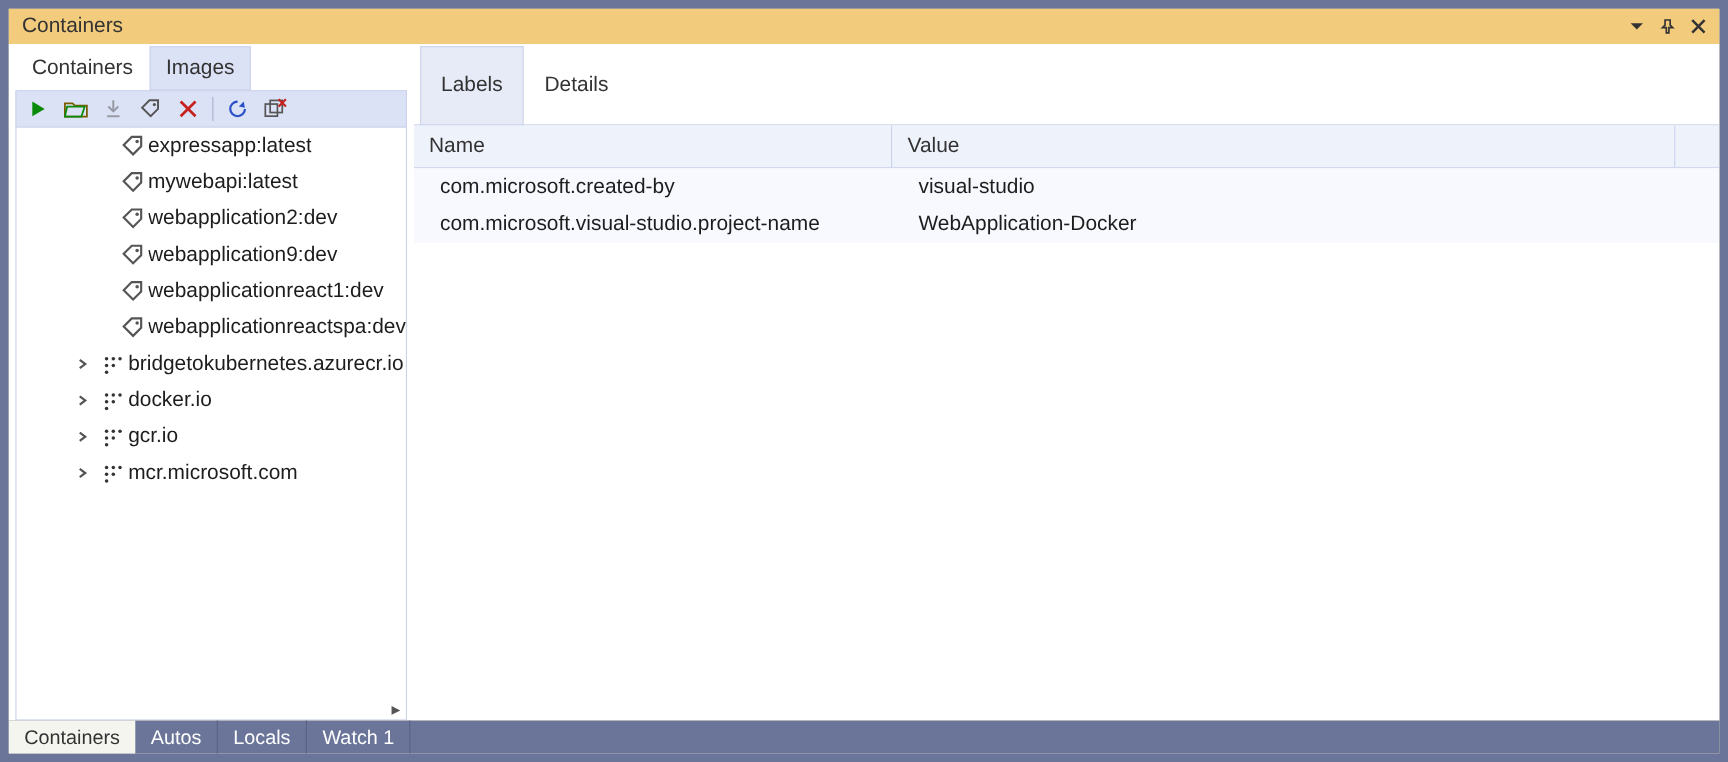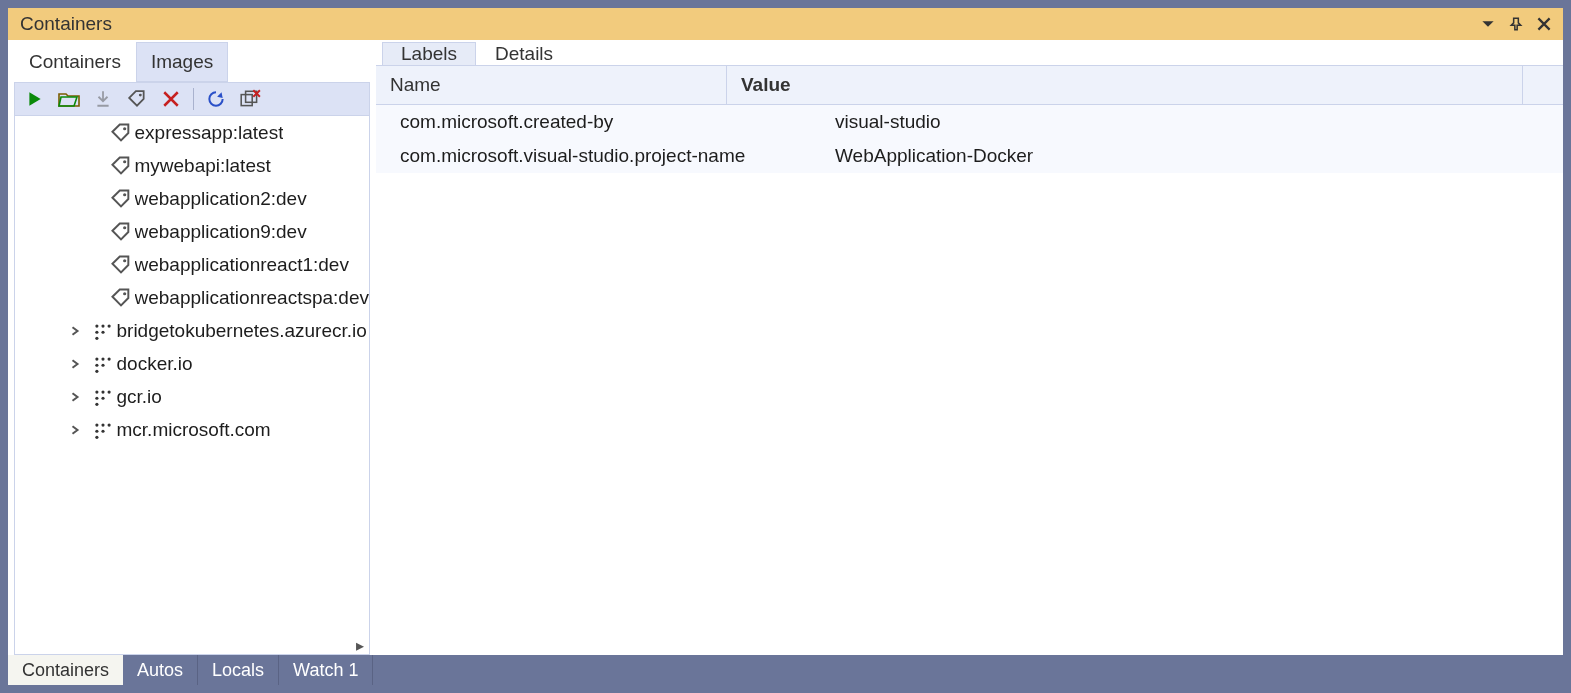--- a/index.html
+++ b/index.html
@@ -151,21 +151,21 @@
     display:flex;
     flex-direction: column;
     overflow:hidden;
   }
   .right-tabs {
     display:flex;
     padding-left:6px;
     padding-top:2px;
   }
   .right-tab {
-    padding: 0 18px;
+    padding: 24px 18px;
     font-size: 19px;
     color: #333;
     cursor: pointer;
     border: 1px solid transparent;
   }
   .right-tab.active {
     background: #e6ebf7;
     border: 1px solid #cbd3ea;
     border-bottom-color: #e6ebf7;
   }
@@ -179,22 +179,22 @@
     display:flex;
     background:#eef2fb;
     border-bottom:1px solid #cbd3ea;
   }
   .gh-cell {
     padding: 8px 14px;
     font-size: 19px;
     color:#333;
     border-right:1px solid #cbd3ea;
   }
-  .gh-cell.name { width: 351px; }
-  .gh-cell.value { flex:1;font-weight:bold; }
+  .gh-cell.name { width: 435px; }
+  .gh-cell.value { flex:1; }
   .gh-cell.spacer { width:40px; border-right:none; }
   .grid-row {
     display:flex;
     font-size:19px;
     color:#1d1d1d;
     background:#f7f9fe;
     align-items:flex-end;
   }
   .grid-row:nth-child(2){ background:#f7f9fe; }
   .gr-cell { padding: 6px 14px 6px 24px; }

